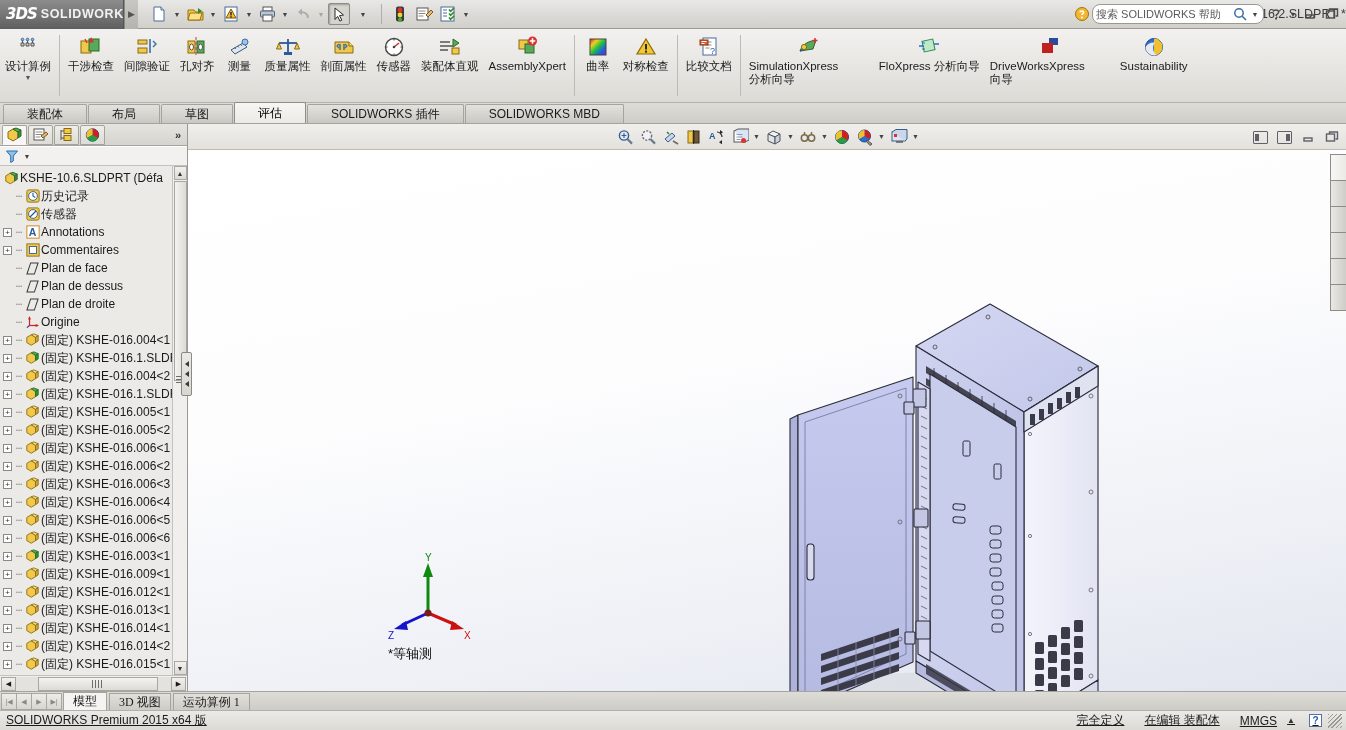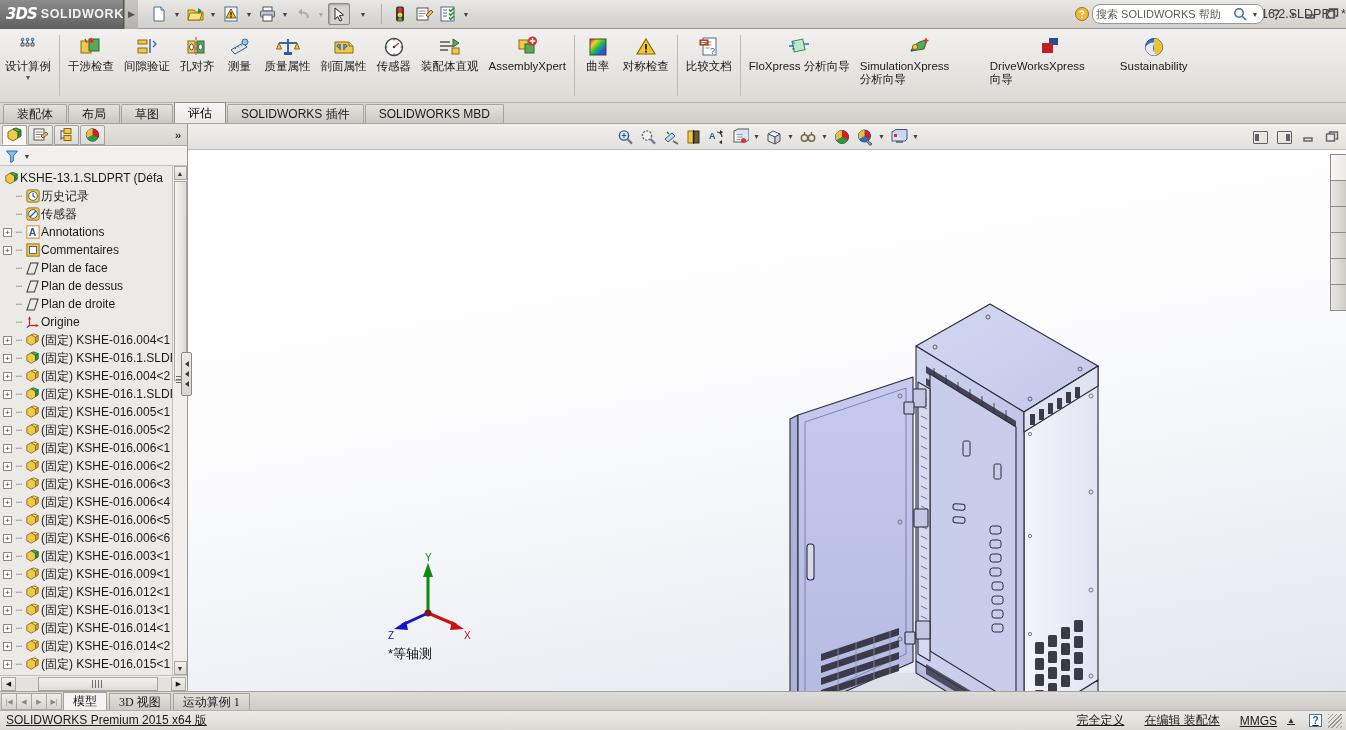--- a/index.html
+++ b/index.html
@@ -82,21 +82,21 @@
 
   
   .tabbar {
     flex: 0 0 21px; height: 21px;
     background: linear-gradient(to bottom,#dedcd7,#cfcdc7);
     border-bottom: 1px solid #a5a39d;
     display: flex; align-items: flex-end; padding-left: 3px; gap: 1px;
     position: relative;
   }
   .ctab {
-    height: 19px; padding: 0 13px; display: flex; align-items: center;
+    height: 19px; padding: 0 23px; display: flex; align-items: center;
     font-size: 12px; color: #1a1a1a;
     background: linear-gradient(to bottom,#e4e2de,#cac8c2);
     border: 1px solid #a5a39d; border-bottom: none;
     border-radius: 2px 2px 0 0;
   }
   .ctab.active {
     background: linear-gradient(to bottom,#f7f6f4,#eceae6);
     border-color: #8f8d87; height: 21px; color: #000; text-align: center;
   }
 
@@ -519,39 +519,39 @@
             <text x="13" y="19" font-size="9" fill="#2a5a9a" font-family="sans-serif">?</text>
           </svg>
       </div>
       <div class="rb-lbl">比较文档</div>
     </div>
 
     <div class="rb-sep"></div>
 
     <div class="rb-item">
       <div class="rb-ico">
-        <svg width="26" height="24" viewBox="0 0 26 24">
-            <rect x="7" y="5" width="11" height="11" fill="#bfe8c8" stroke="#2a8a4a" transform="rotate(-12 12.5 10.5)"></rect>
-            <path d="M3 11h5M18 9h5" stroke="#2a6ed0" stroke-width="1.6"></path>
-            <path d="M6 8h3M6 14h3" stroke="#2a6ed0" stroke-width="1.2"></path>
-          </svg>
-      </div>
-      <div class="rb-lbl wide">FloXpress 分析向导</div>
-    </div>
-
-    <div class="rb-item">
-      <div class="rb-ico">
         <svg width="28" height="24" viewBox="0 0 28 24">
             <path d="M5 16c3-8 10-10 16-11l-3 9z" fill="#5aa85a" stroke="#2a6a2a"></path>
             <path d="M5 16l6-3" stroke="#2a5a9a" stroke-width="1.6"></path>
             <circle cx="9" cy="12" r="2.6" fill="#f0c94a" stroke="#8a6a10"></circle>
             <path d="M20 3v5M17.5 5.5h5" stroke="#d93030" stroke-width="1.4"></path>
           </svg>
       </div>
       <div class="rb-lbl wide">SimulationXpress 分析向导</div>
+    </div>
+
+    <div class="rb-item">
+      <div class="rb-ico">
+        <svg width="26" height="24" viewBox="0 0 26 24">
+            <rect x="7" y="5" width="11" height="11" fill="#bfe8c8" stroke="#2a8a4a" transform="rotate(-12 12.5 10.5)"></rect>
+            <path d="M3 11h5M18 9h5" stroke="#2a6ed0" stroke-width="1.6"></path>
+            <path d="M6 8h3M6 14h3" stroke="#2a6ed0" stroke-width="1.2"></path>
+          </svg>
+      </div>
+      <div class="rb-lbl wide">FloXpress 分析向导</div>
     </div>
 
     <div class="rb-item">
       <div class="rb-ico">
         <svg width="26" height="24" viewBox="0 0 26 24">
             <rect x="12" y="3" width="9" height="7" fill="#2a4a9a"></rect>
             <rect x="5" y="8" width="11" height="10" fill="#c02020"></rect>
           </svg>
       </div>
       <div class="rb-lbl wide">DriveWorksXpress 向导</div>
@@ -625,21 +625,21 @@
       <div class="treewrap">
         <div class="tree">
           <div class="trow">
             <span class="ticon">
               <svg width="15" height="15" viewBox="0 0 17 16">
                   <path d="M2 5l5-3 5 3v6l-5 3-5-3z" fill="#f0c94a" stroke="#8a6a10"></path>
                   <path d="M7 2l5 3 3-2-5-2z" fill="#5aa85a" stroke="#2a6a2a"></path>
                   <path d="M12 5v6l3-2V3z" fill="#3a8a3a" stroke="#2a6a2a"></path>
                 </svg>
             </span>
-            <span class="tlabel">KSHE-13.1.SLDPRT  (Défa</span>
+            <span class="tlabel">KSHE-10.6.SLDPRT  (Défa</span>
           </div>
           <div id="tree-items">
               <div class="trow">
                 <span class="texp blank"></span>
                 <span class="tdots">┄</span>
                 <span class="ticon">
                   <svg width="14" height="14" viewBox="0 0 16 16">
                     <rect x="1" y="1" width="14" height="14" rx="2" fill="#f0c94a" stroke="#8a6a10"></rect>
                     <circle cx="8" cy="8" r="5" fill="#fff" stroke="#2a5a9a"></circle>
                     <path d="M8 4.5V8l2.6 1.6" stroke="#2a5a9a" stroke-width="1.3" fill="none"></path>

